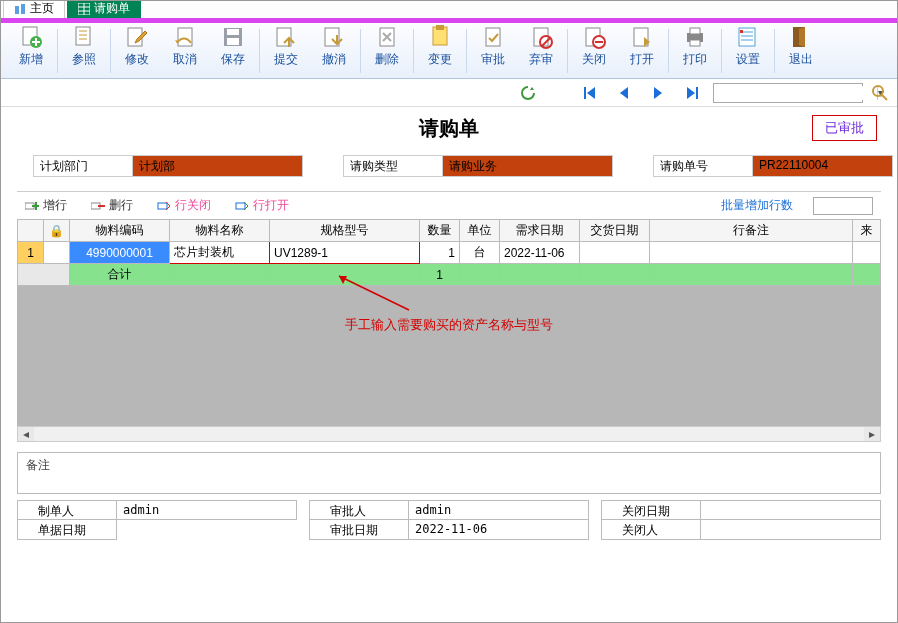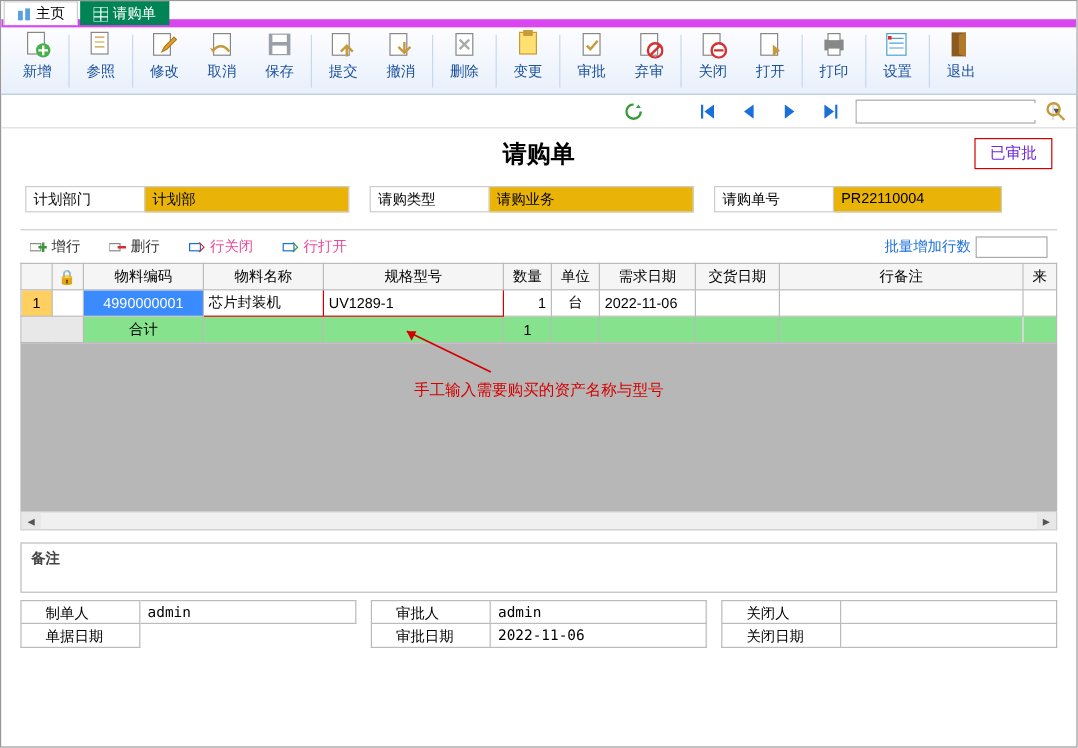--- a/index.html
+++ b/index.html
@@ -1,19 +1,19 @@
 <!DOCTYPE html>
 <html><head>
 <meta charset="utf-8">
 <style>
 * { box-sizing: border-box; margin: 0; padding: 0; }
 body { font-family: "Microsoft YaHei", SimSun, Arial, sans-serif; font-size: 12px; background: #fff; width: 898px; height: 623px; border: 1px solid #999; overflow: hidden; }
 
 
-.tabstrip { height: 22px; display: flex; align-items: flex-start; border-bottom: 7px solid #d946ef; background: #fdfdfd; padding-left: 2px; }
+.tabstrip { height: 22px; display: flex; align-items: flex-end; border-bottom: 5px solid #d946ef; background: #fdfdfd; padding-left: 2px; }
 .tab { display: flex; align-items: center; padding: 2px 10px; border: 1px solid #ccc; border-bottom: none; margin-right: 2px; height: 20px; background: #fff; gap: 4px; }
 .tab.active { background: #008456; color: #fff; border-color: #008456; }
 .tab .ticon { width: 12px; height: 12px; display: inline-block; }
 
 
 .toolbar { display: flex; align-items: center; height: 56px; border-bottom: 1px solid #b0c4de; background: linear-gradient(#fdfdff,#e8f0fb); padding: 0 6px; }
 .tbtn { display: flex; flex-direction: column; align-items: center; justify-content: flex-start; width: 48px; height: 52px; font-size: 12px; color: #1a4f9c; cursor: pointer; border-radius: 3px; }
 .tbtn .ico { width: 24px; height: 24px; margin-bottom: 2px; position: relative; }
 .tbtn .lbl { color: #1a4f9c; }
 .sep { width: 1px; height: 44px; background: #c9d8ef; margin: 0 2px; }
@@ -25,25 +25,25 @@
 .navsearch input { flex: 1; border: none; outline: none; font-size: 12px; padding: 0 4px; }
 .navsearch .dd { width: 16px; text-align: center; border-left: 1px solid #ccc; cursor: pointer; color: #555; }
 .magnify { width: 18px; height: 18px; cursor: pointer; }
 
 
 .titlebar { position: relative; height: 40px; }
 .pgtitle { position: absolute; left: 50%; transform: translateX(-50%); top: 8px; font-size: 20px; font-weight: bold; }
 .stamp { position: absolute; right: 20px; top: 8px; border: 1px solid #d40000; color: #6d28d9; padding: 3px 12px; font-size: 13px; background: #fff; }
 
 
-.formrow { display: flex; gap: 17px; padding: 8px 20px; }
+.formrow { display: flex; gap: 40px; padding: 8px 32px; }
 .fgroup { display: flex; align-items: center; }
 .flabel { width: 100px; border: 1px solid #ccc; height: 22px; padding: 2px 6px; background: #fff; }
-.fvalue { width: 170px; border: 1px solid #ccc; border-left: none; height: 22px; padding: 2px 6px; background: #eab308; }
-.batchadd { margin-left: auto; display: flex; align-items: center; gap: 4px; }
+.fvalue { width: 170px; border: 1px solid #ccc; border-left: none; height: 22px; padding: 2px 6px; background: #c2410c; }
+.batchadd { margin-left: auto; display: flex; align-items: center; gap: 20px; }
 
 
 .gridbar { display: flex; align-items: center; height: 28px; padding: 0 8px; border-top: 1px solid #ccc; gap: 24px; margin: 6px 16px 0; }
 .gbtn { display: flex; align-items: center; gap: 4px; cursor: pointer; color: #333; }
 .gicon { width: 14px; height: 14px; display: inline-block; }
 .bluelink { color: #ec4899; }
 .batchtxt { color: #1a6fd8; }
 .batchinput { width: 60px; height: 18px; border: 1px solid #aaa; }
 
 
@@ -58,21 +58,21 @@
 tr.sumrow td { background: #86e28c; text-align: center; }
 .gridbody { background: #b7b7b7; height: 140px; position: relative; }
 .annot { color: #d40000; text-align: center; padding-top: 30px; font-size: 13px; position: relative; }
 .arrow-svg { position: absolute; top: -14px; left: 50%; transform: translateX(-120px); }
 
 .hscroll { height: 16px; margin: 0 16px; border: 1px solid #ccc; background: #f0f0f0; display: flex; }
 .hscroll .arrow { width: 16px; text-align: center; color: #555; cursor: pointer; background: #e8e8e8; }
 .hscroll .track { flex: 1; }
 
 
-.remarkbox { margin: 10px 16px 6px; border: 1px solid #bbb; height: 42px; padding: 4px 8px; font-size: 12px; color: #444; font-weight: bold; }
+.remarkbox { margin: 10px 16px 6px; border: 1px solid #bbb; height: 42px; padding: 4px 8px; font-size: 12px; color: #444; }
 .footer { display: flex; gap: 12px; padding: 0 16px 8px; }
 .footcol { flex: 1; }
 .footrow { display: flex; }
 .footlabel { width: 100px; border: 1px solid #bbb; height: 20px; padding: 2px 20px; background: #fff; font-size: 12px; }
 .footval { flex: 1; border: 1px solid #bbb; border-left: none; height: 20px; padding: 2px 6px; font-family: monospace; font-size: 12px; }
 .footrow + .footrow .footlabel, .footrow + .footrow .footval { border-top: none; }
 
 
 svg { display: block; }
 </style>
@@ -462,21 +462,21 @@
         <div class="footlabel">审批人</div>
         <div class="footval">admin</div>
       </div>
     <div class="footrow">
         <div class="footlabel">审批日期</div>
         <div class="footval">2022-11-06</div>
       </div>
   </div>
   <div class="footcol">
     <div class="footrow">
+        <div class="footlabel">关闭日期</div>
+        <div class="footval"></div>
+      </div>
+    <div class="footrow">
         <div class="footlabel">关闭人</div>
         <div class="footval"></div>
       </div>
-    <div class="footrow">
-        <div class="footlabel">关闭日期</div>
-        <div class="footval"></div>
-      </div>
   </div>
 </div>
 
 </body></html>

